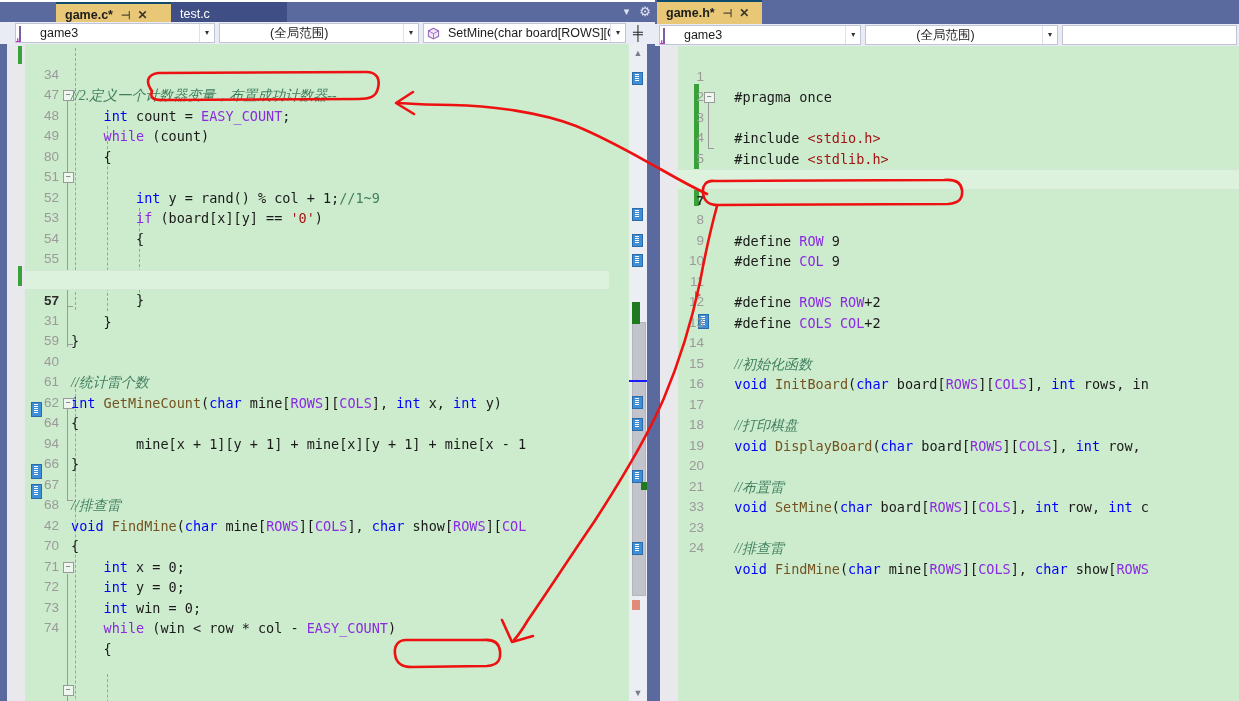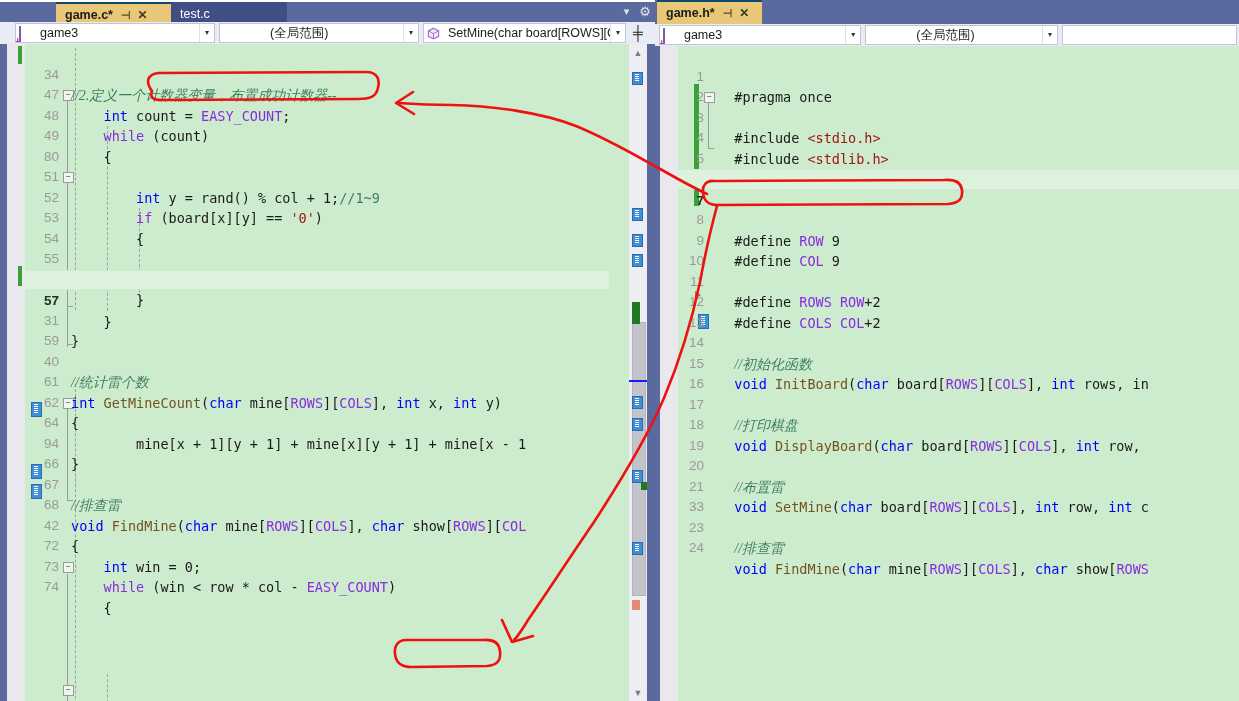--- a/index.html
+++ b/index.html
@@ -399,20 +399,28 @@
           </div>
           <div class="ln">
             <span class="lnum">68</span>
             <span class="ltext"><span class="kw">void</span> <span class="fn">FindMine</span>(<span class="kw">char</span> mine[<span class="mac">ROWS</span>][<span class="mac">COLS</span>], <span class="kw">char</span> show[<span class="mac">ROWS</span>][<span class="mac">COL</span></span>
           </div>
           <div class="ln">
             <span class="lnum">42</span>
             <span class="ltext">{</span>
           </div>
           <div class="ln">
+            <span class="lnum">70</span>
+            <span class="ltext">    <span class="kw">int</span> x = 0;</span>
+          </div>
+          <div class="ln">
+            <span class="lnum">71</span>
+            <span class="ltext">    <span class="kw">int</span> y = 0;</span>
+          </div>
+          <div class="ln">
             <span class="lnum">72</span>
             <span class="ltext">    <span class="kw">int</span> win = 0;</span>
           </div>
           <div class="ln">
             <span class="lnum">73</span>
             <span class="ltext">    <span class="kwv">while</span> (win &lt; row * col - <span class="mac">EASY_COUNT</span>)</span>
           </div>
           <div class="ln">
             <span class="lnum">74</span>
             <span class="ltext">    {</span>

